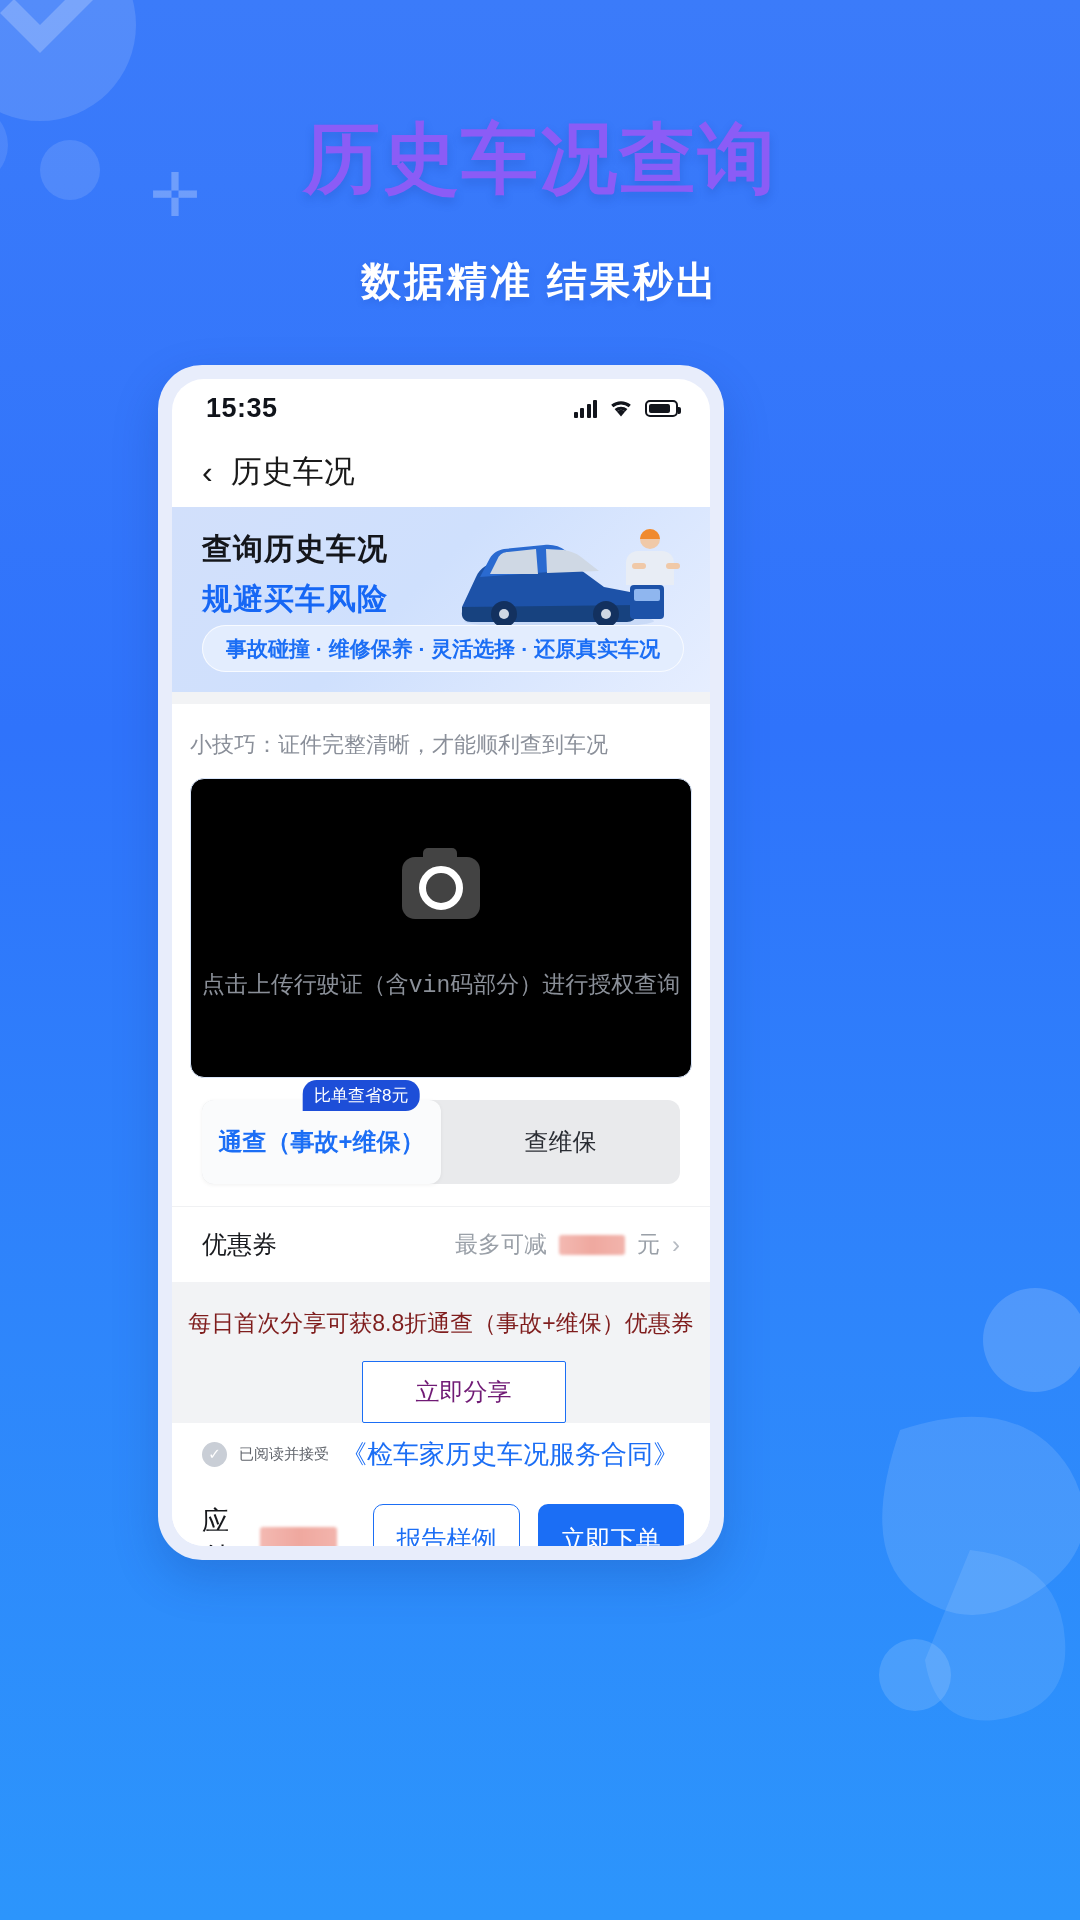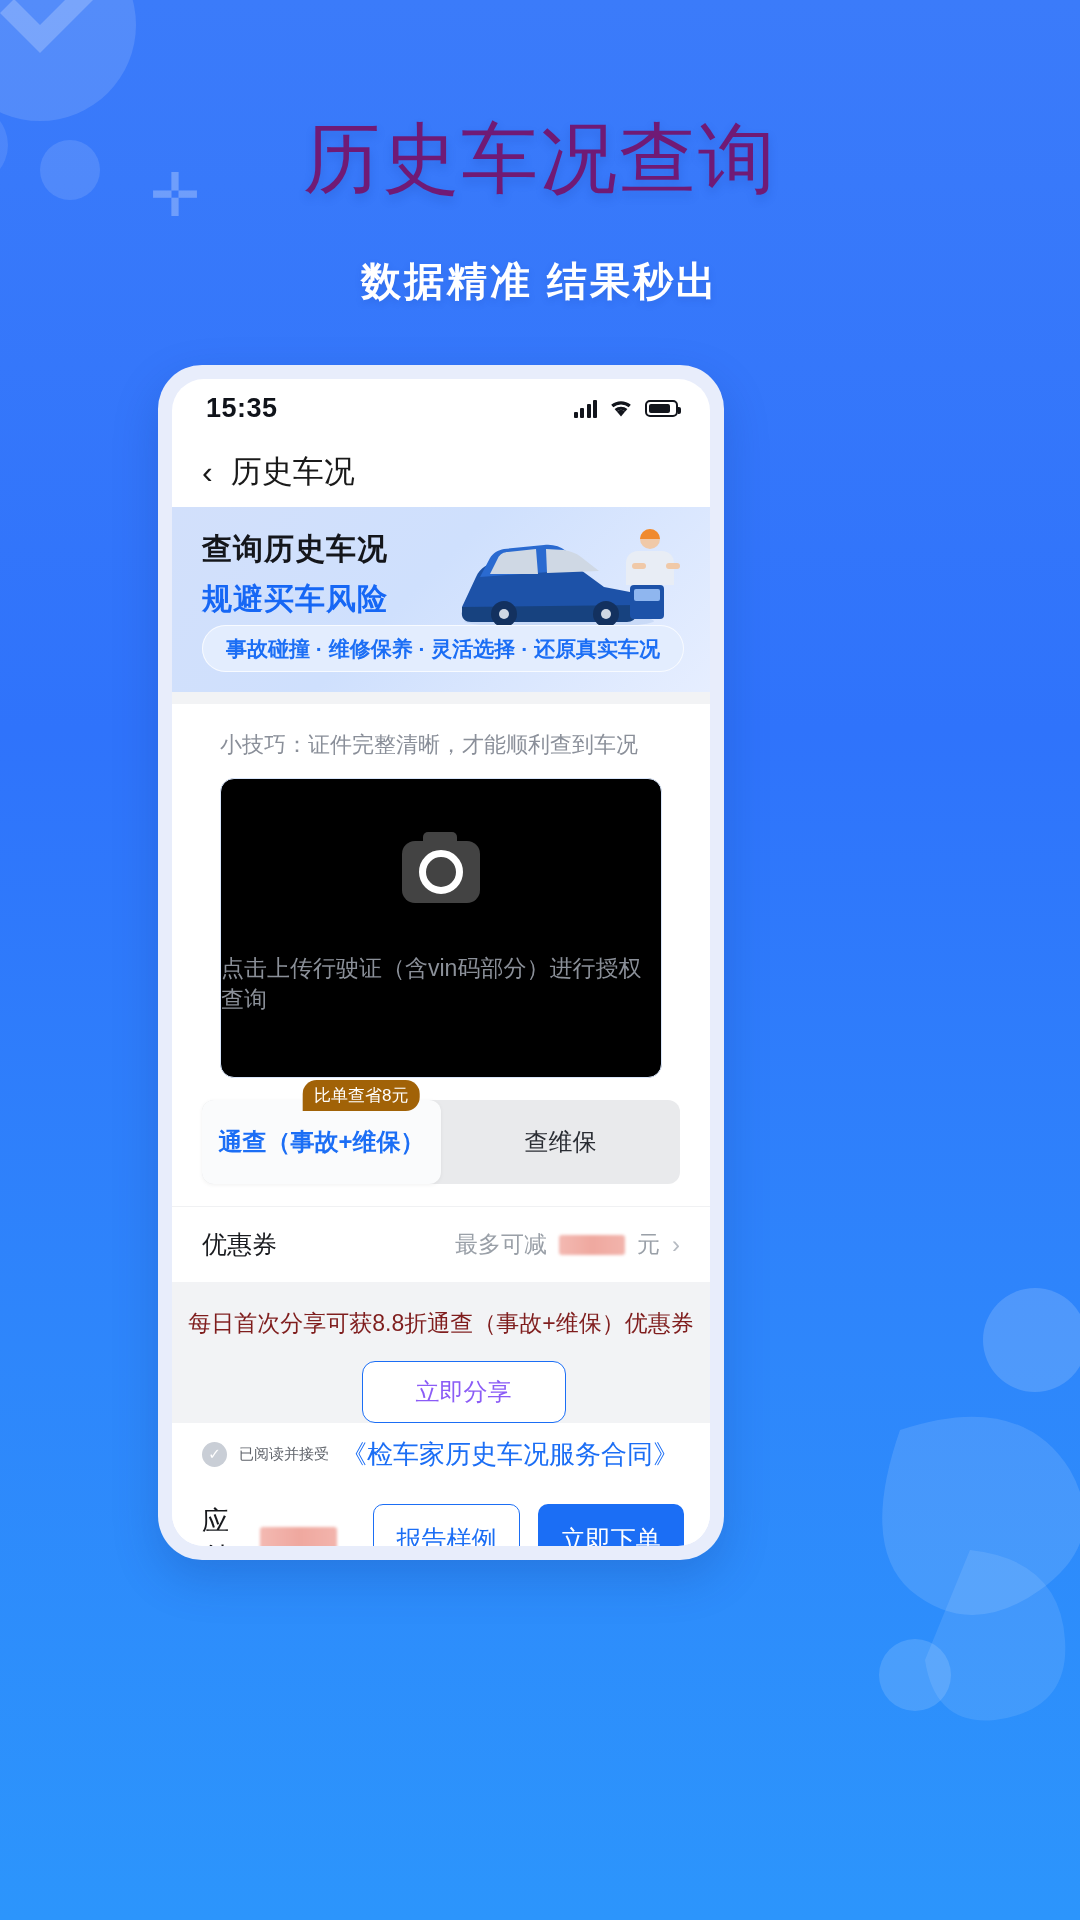--- a/index.html
+++ b/index.html
@@ -15,21 +15,21 @@
   .blob-tl { top:-70px; left:-80px; width:330px; height:330px; }
   .blob-br { bottom:180px; right:-40px; width:300px; height:460px; }
   .plus {
     position:absolute; color:rgba(255,255,255,.28); font-size:60px;
     font-weight:700; left:150px; top:160px;
   }
 
   
   .hero { position:relative; text-align:center; padding-top:108px; }
   .hero-title {
-    color:#701a75; font-size:77px; font-weight:400; letter-spacing:2px;
+    color:#8b5cf6; font-size:77px; font-weight:700; letter-spacing:2px;
     text-shadow:0 5px 10px rgba(20,60,160,.22);
   }
   .hero-sub {
     color:#ffffff; font-size:40px; font-weight:700; margin-top:42px;
     letter-spacing:3px; text-shadow:0 3px 7px rgba(20,60,160,.18);
   }
 
   
   .phone {
     position:absolute; left:158px; top:365px; width:566px; height:1195px;
@@ -81,21 +81,21 @@
   .banner-pill {
     position:absolute; left:30px; right:26px; bottom:20px; height:47px;
     background:#e3edfe; border-radius:24px; display:flex; align-items:center;
     justify-content:center; color:#1b6ef5; font-size:21px; font-weight:700;
     box-shadow:inset 0 0 0 1px rgba(255,255,255,.75);
   }
   .car-art { position:absolute; right:6px; top:8px; width:270px; height:125px; }
 
   
   .section-gap { height:12px; background:#f2f3f5; flex:none; }
-  .upload-sec { background:#fff; padding:26px 48px 22px; flex:none; }
+  .upload-sec { background:#fff; padding:26px 18px 22px; flex:none;font-family:Liberation Mono, monospace; }
   .tip { font-size:22px; color:#8a8f99; }
   .upload-box {
     margin-top:18px; height:300px; border:1.5px solid #d9e6fb; border-radius:14px;
     background:#000000; display:flex; flex-direction:column; align-items:center;
     justify-content:center; gap:50px;
   }
   .cam {
     width:78px; height:62px; background:#434343; border-radius:13px; position:relative;
   }
   .cam::before{
@@ -117,21 +117,21 @@
   .tab {
     flex:1; display:flex; align-items:center; justify-content:center;
     font-size:24px; color:#2a2d33; position:relative;
   }
   .tab.active {
     background:#fafbfc; border-radius:12px; color:#1b6ef5; font-weight:700;
     box-shadow:0 1px 4px rgba(0,0,0,.06);
   }
   .tab-badge {
     position:absolute; top:-20px; left:52%; transform:translateX(-20%);
-    background:#a16207; color:#fff; font-size:17px; border-radius:14px 14px 14px 0;
+    background:#1d4ed8; color:#fff; font-size:17px; border-radius:14px 14px 14px 0;
     padding:4px 11px; white-space:nowrap; font-weight:400;
   }
 
   
   .coupon {
     background:#fff; height:76px; display:flex; align-items:center;
     justify-content:space-between; padding:0 30px; flex:none;
     border-top:1px solid #f0f1f3;
   }
   .coupon-label { font-size:25px; color:#1a1c20; }
@@ -142,22 +142,22 @@
   }
   .chev { color:#b6bbc2; font-size:24px; }
 
   
   .share {
     background:#f2f3f5; flex:1; display:flex; flex-direction:column; align-items:center;
     padding-top:26px; gap:22px;
   }
   .share-text { font-size:23px; color:#7f1d1d; }
   .share-btn {
-    width:204px; height:62px; border:1.5px solid #1b6ef5; border-radius:13px;
-    background:#fff; color:#8b5cf6; font-size:24px; display:flex;
+    width:204px; height:62px; border:1.5px solid #1b6ef5; border-radius:2px;
+    background:#fff; color:#701a75; font-size:24px; display:flex;
     align-items:center; justify-content:center;margin-left:45px;
   }
 
   
   .agree {
     background:#fff; height:62px; display:flex; align-items:center; gap:12px;
     padding:0 30px; flex:none;
   }
   .check {
     width:25px; height:25px; border-radius:50%; background:#c9ced6;

